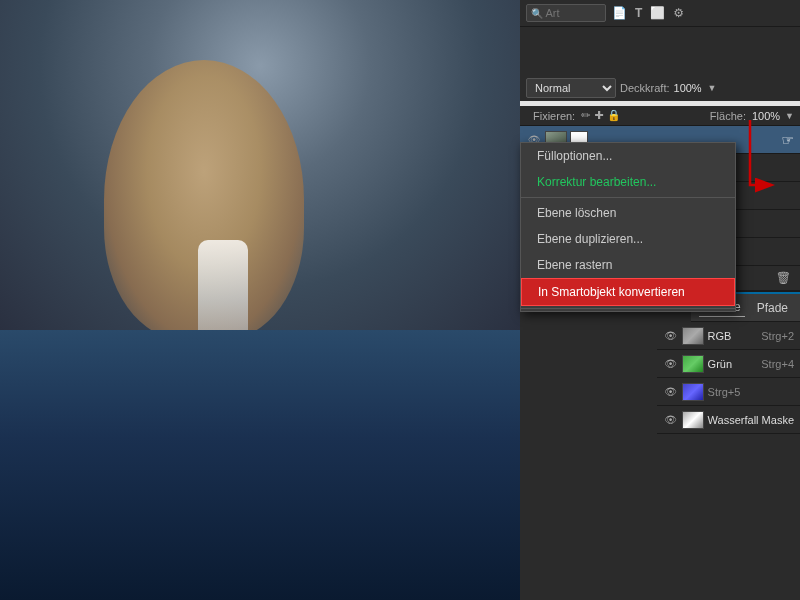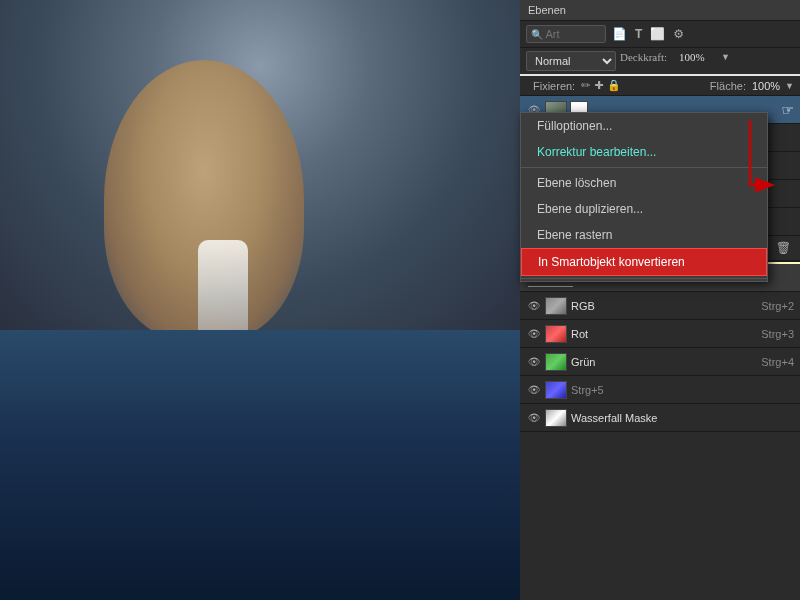--- a/index.html
+++ b/index.html
@@ -141,41 +141,41 @@
     }
     .toolbar-icon {
       color: #aaa;
       font-size: 12px;
       cursor: pointer;
       padding: 1px 2px;
     }
 
     .blend-mode-row {
       display: flex;
-      align-items: flex-start;
+      align-items: center;
       padding: 3px 6px;
       gap: 4px;
-      border-bottom: 2px solid #e5e5e5;
+      border-bottom: 5px solid #e5e5e5;
+      margin-top: 48px;
     }
     .blend-select {
       background: #3a3a3a;
       border: 1px solid #555;
       color: #ddd;
       font-size: 11px;
       padding: 2px 4px;
       border-radius: 2px;
       flex: 1;
       max-width: 90px;
     }
     .opacity-row {
       display: flex;
       align-items: center;
-      gap: 12px;
+      gap: 4px;
       flex: 1;
-      font-family: Liberation Serif, serif;
     }
     .opacity-label {
       font-size: 11px;
       color: #aaa;
     }
     .opacity-value {
       color: #ddd;
       font-size: 11px;
       min-width: 30px;
     }
@@ -279,55 +279,56 @@
       transform: translateY(-50%);
       font-size: 14px;
       color: #fff;
     }
 
     
     .context-menu {
       position: absolute;
       top: 16px;
       left: 0;
-      width: 248px;
+      width: 216px;
       background: #3c3c3c;
       border: 1px solid #555;
       box-shadow: 3px 3px 10px rgba(0,0,0,0.7);
       z-index: 100;
     }
     .context-menu-item {
       padding: 6px 16px;
       font-size: 12px;
       color: #ccc;
       cursor: pointer;
       white-space: nowrap;
     }
     .context-menu-item.disabled {
-      color: #5eead4;
+      color: #22c55e;
       cursor: default;
     }
     .context-menu-item.highlighted {
       background: #cc2222;
       color: #fff;
       border: 1px solid #ff4444;
     }
     .context-menu-separator {
       height: 1px;
       background: #555;
       margin: 2px 0;
     }
 
     
     .kanale-panel {
       flex: 1;
       background: #2b2b2b;
       display: flex;
       flex-direction: column;
-      border-top: 2px solid #fef9c3;
+      border-top: 2px solid #0369a1;
+      align-items: flex-end;
     }
 
     .kanale-header-row {
       display: flex;
       align-items: center;
       padding: 4px 8px;
       gap: 8px;
       background: #3a3a3a;
       border-bottom: 1px solid #1a1a1a;
     }
@@ -392,23 +393,20 @@
     <div class="waterfall-element"></div>
     <div class="boat-element"></div>
     <div class="glow-element"></div>
   </div>
 </div>
 
 <div class="right-panel">
 
   <div class="ebenen-panel">
 
-    <div class="panel-header">
-      <span>Ebenen</span>
-    </div>
 
     <div class="panel-toolbar">
       <div class="search-box">
         <span style="color:#aaa;font-size:10px;margin-right:2px;">🔍</span>
         <input type="text" placeholder="Art" style="">
       </div>
       <div class="toolbar-icons">
         <span class="toolbar-icon">📄</span>
         <span class="toolbar-icon" style="font-weight:bold;">T</span>
         <span class="toolbar-icon">⬜</span>
@@ -507,26 +505,20 @@
       <span class="kanale-tab active">Kanäle</span>
       <span class="kanale-tab">Pfade</span>
     </div>
 
     <div id="channels-container">
     <div class="channel-row">
           <div class="layer-eye">👁</div>
           <div class="channel-thumb" style="background: linear-gradient(135deg, rgb(136, 136, 136) 0%, rgb(170, 170, 170) 50%, rgb(102, 102, 102) 100%);"></div>
           <span class="channel-name">RGB</span>
           <span class="channel-shortcut">Strg+2</span>
-        </div>
-        <div class="channel-row">
-          <div class="layer-eye">👁</div>
-          <div class="channel-thumb" style="background: linear-gradient(135deg, rgb(204, 68, 68) 0%, rgb(255, 102, 102) 50%, rgb(170, 34, 34) 100%);"></div>
-          <span class="channel-name">Rot</span>
-          <span class="channel-shortcut">Strg+3</span>
         </div>
         <div class="channel-row">
           <div class="layer-eye">👁</div>
           <div class="channel-thumb" style="background: linear-gradient(135deg, rgb(68, 170, 68) 0%, rgb(102, 204, 102) 50%, rgb(34, 136, 34) 100%);"></div>
           <span class="channel-name">Grün</span>
           <span class="channel-shortcut">Strg+4</span>
         </div>
         <div class="channel-row">
           <div class="layer-eye">👁</div>
           <div class="channel-thumb" style="background: linear-gradient(135deg, rgb(68, 68, 204) 0%, rgb(102, 102, 255) 50%, rgb(34, 34, 170) 100%);"></div>

